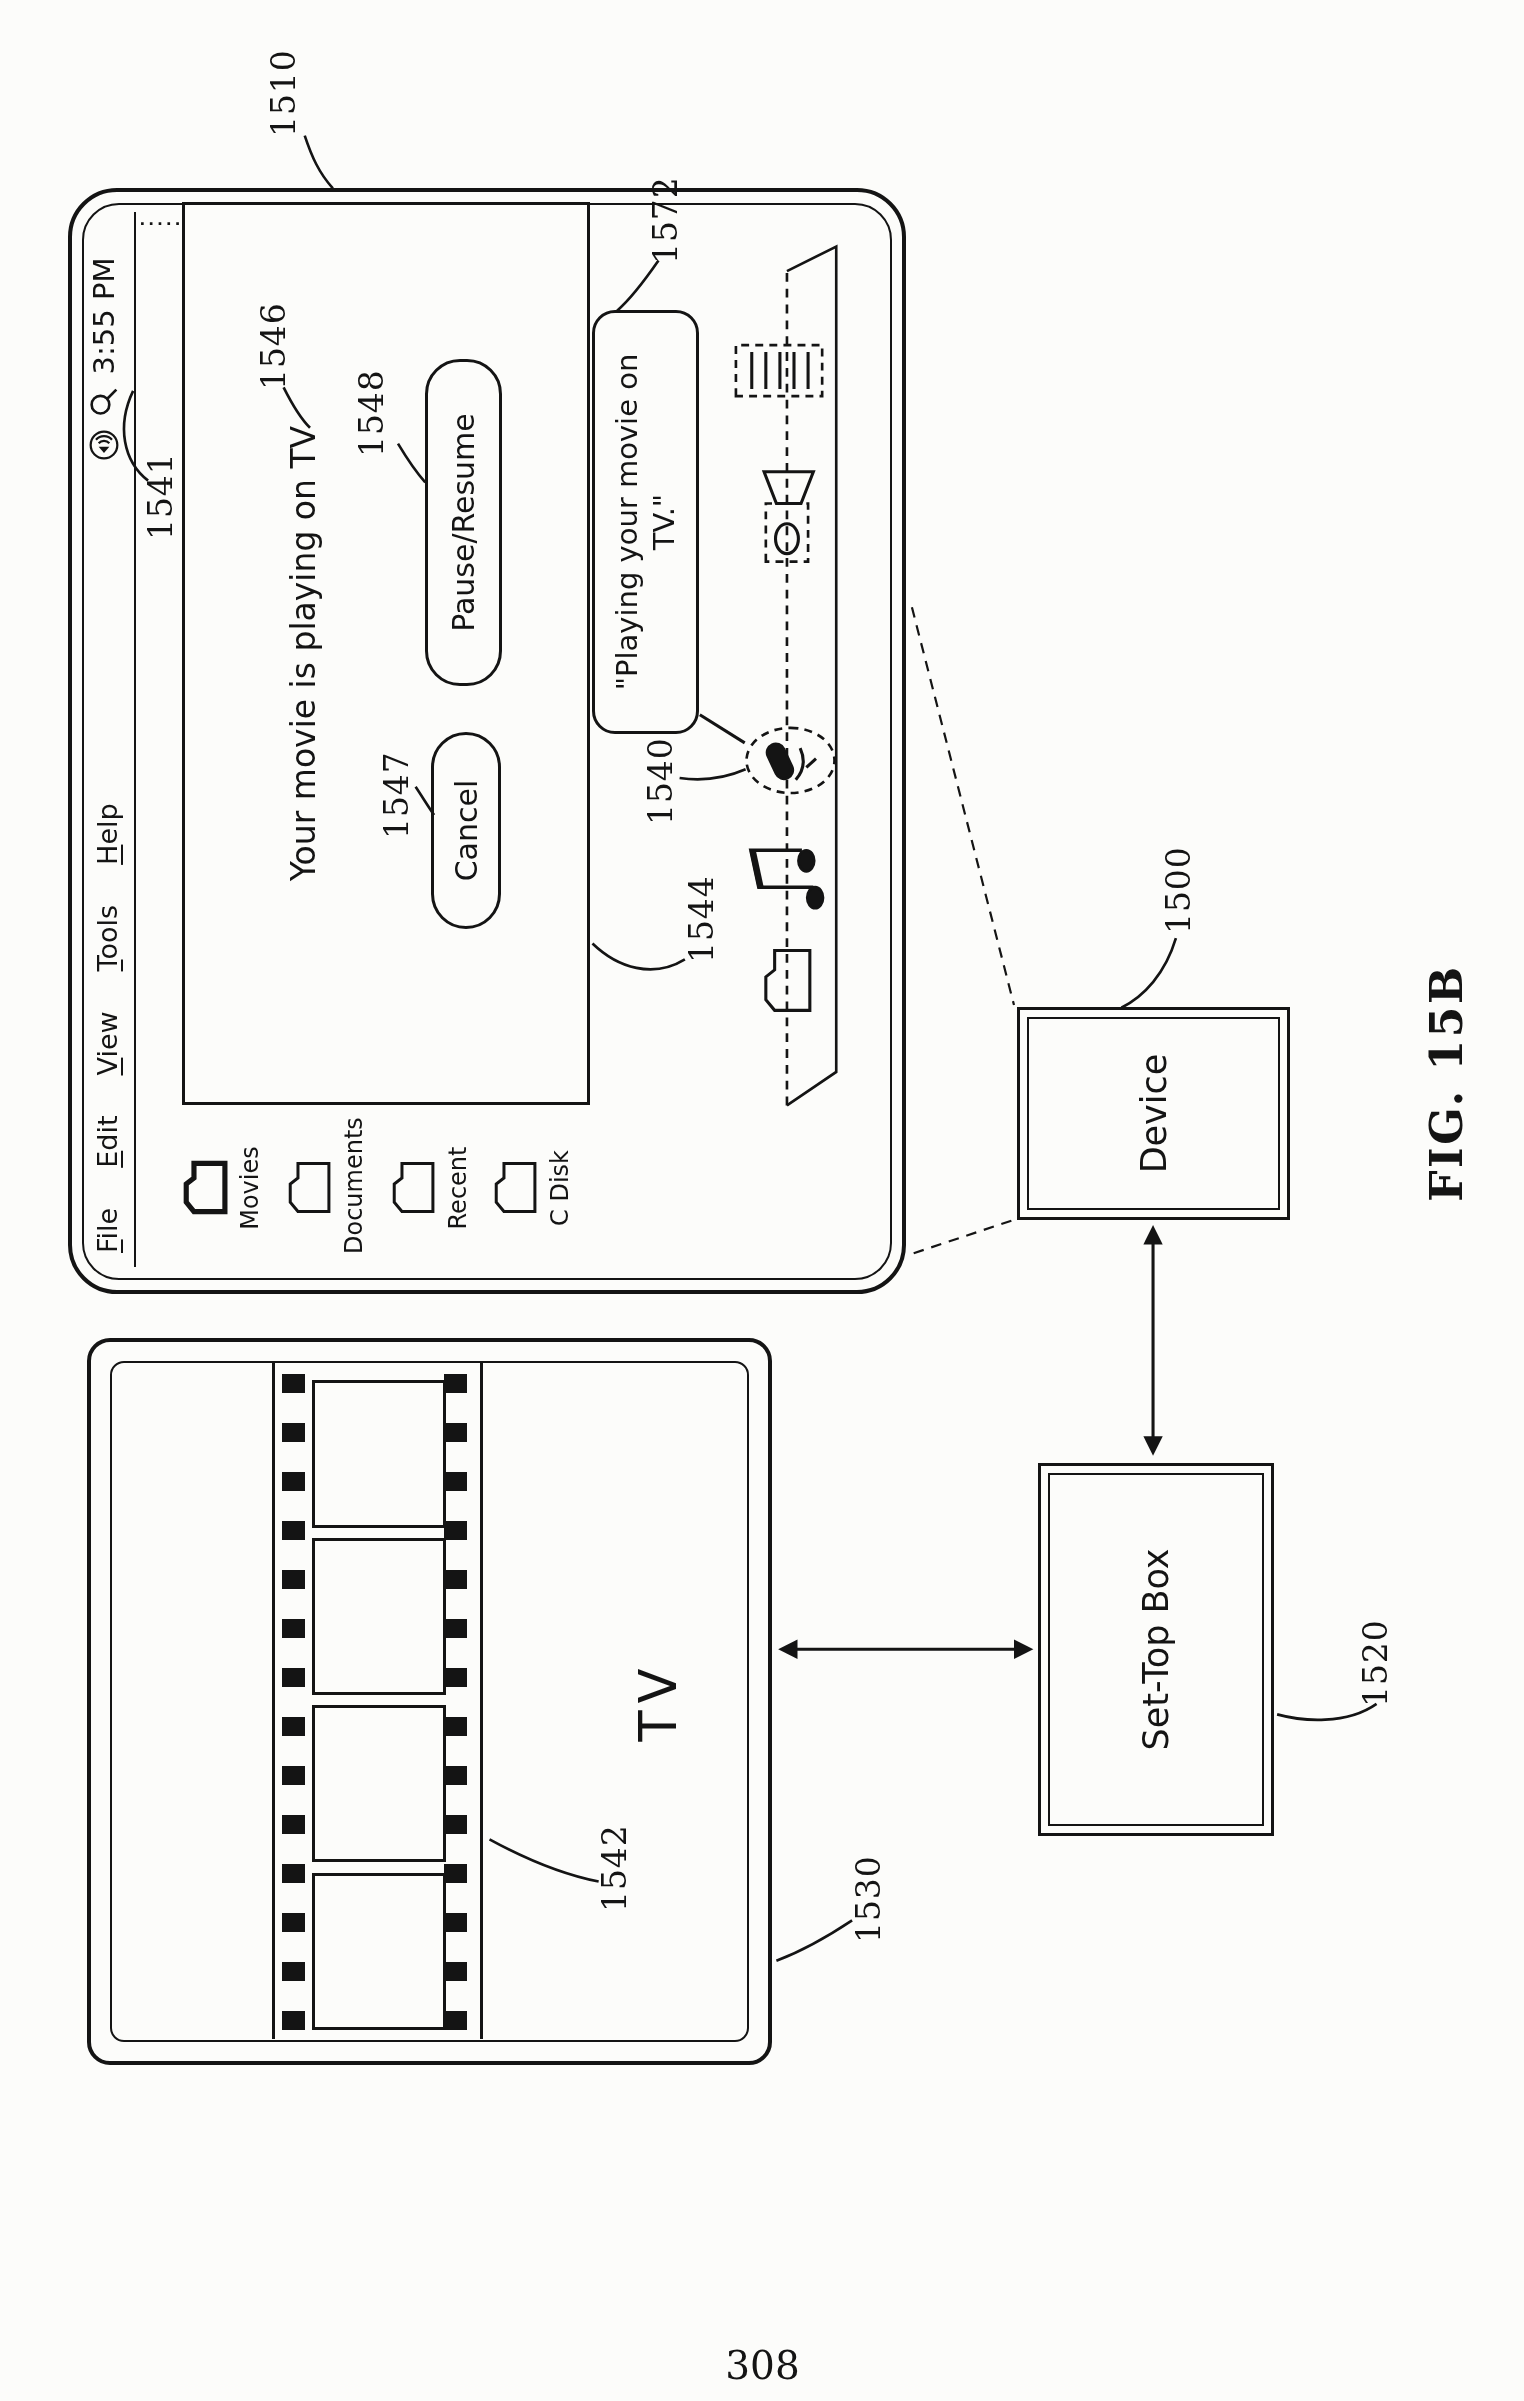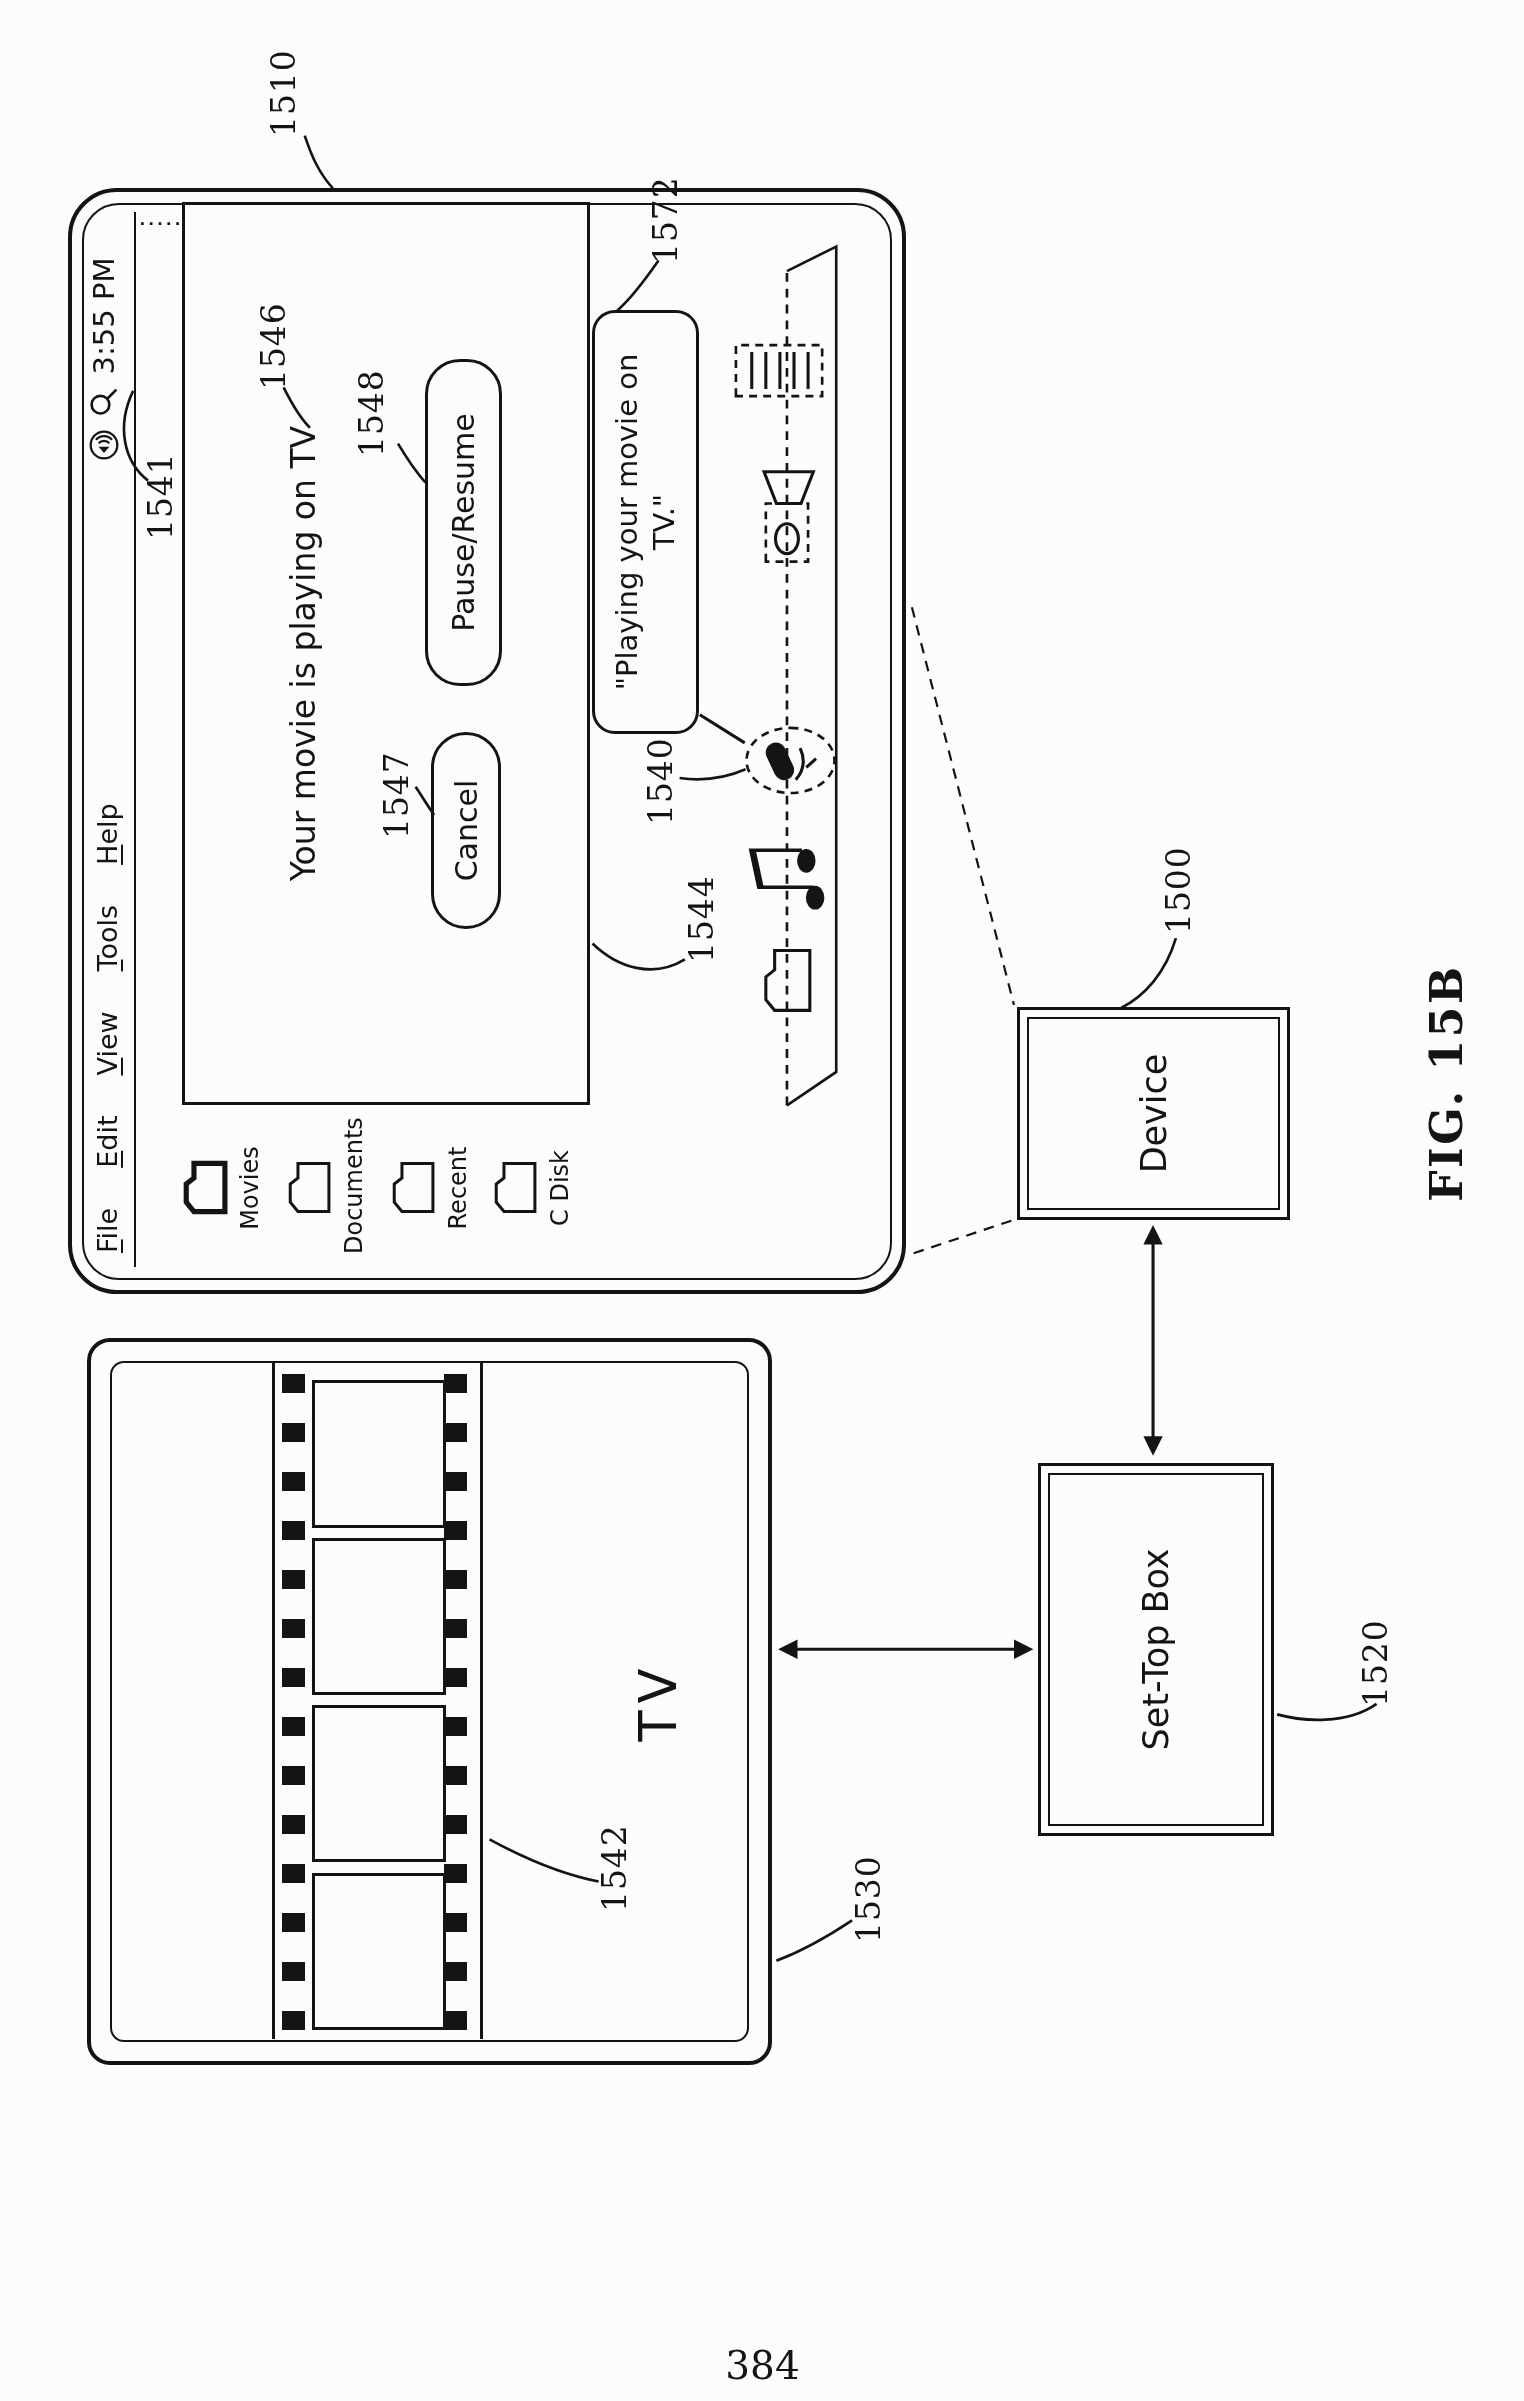--- a/index.html
+++ b/index.html
@@ -221,14 +221,14 @@
   <div class="abs ref r1540">1540</div>
   <div class="abs ref r1572">1572</div>
   <div class="abs ref r1542">1542</div>
   <div class="abs ref r1530">1530</div>
   <div class="abs ref r1500">1500</div>
   <div class="abs ref r1520">1520</div>
 
   <div class="abs fig-caption">FIG. 15B</div>
 </div>
 
-<div class="page-num">384</div>
+<div class="page-num">308</div>
 
 
 </body></html>

